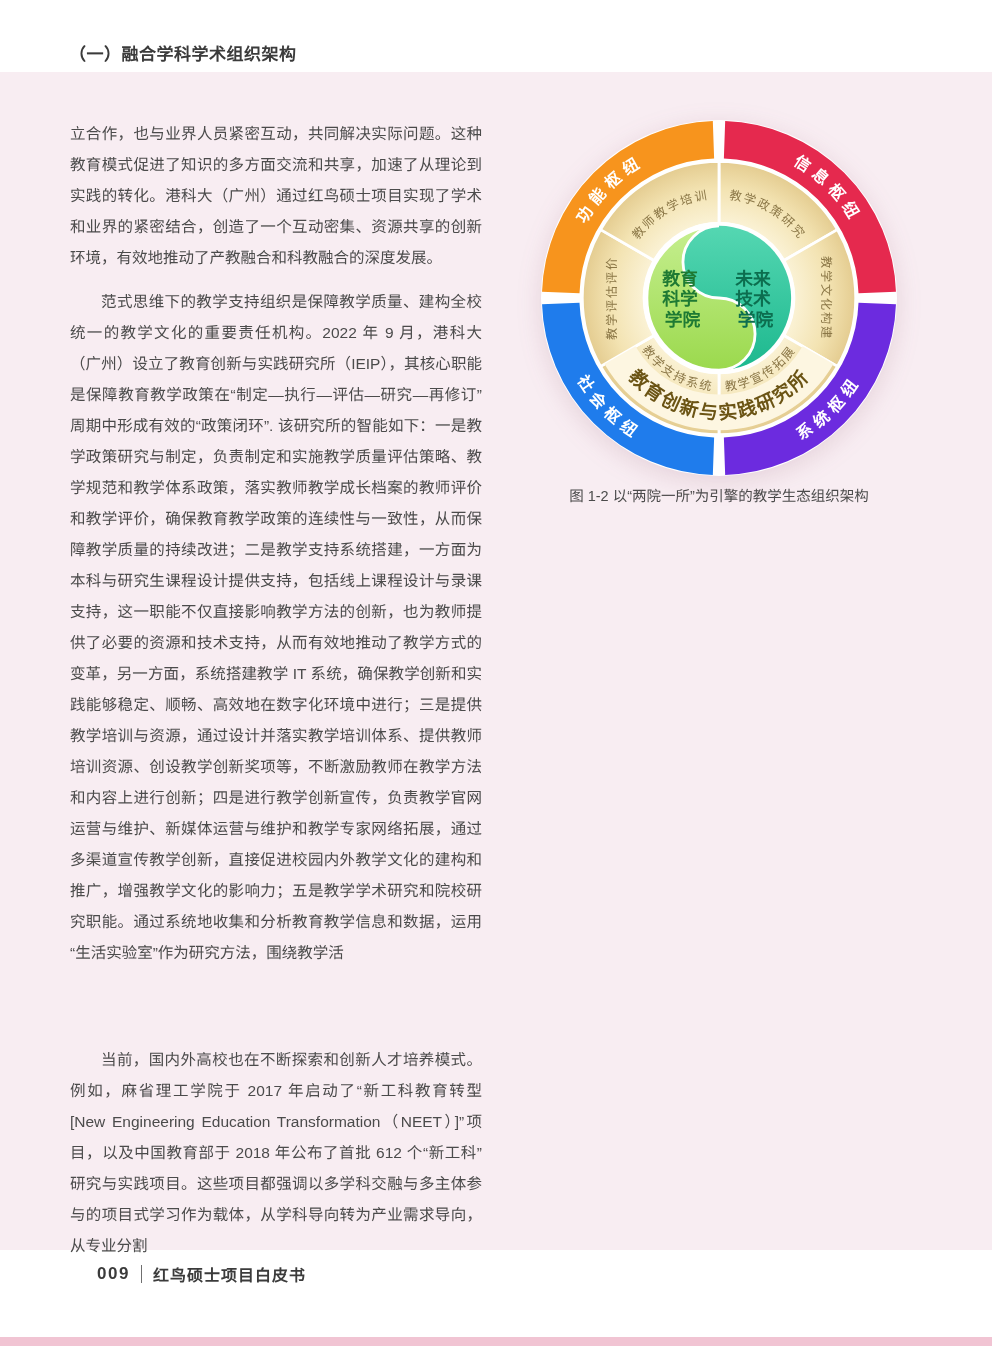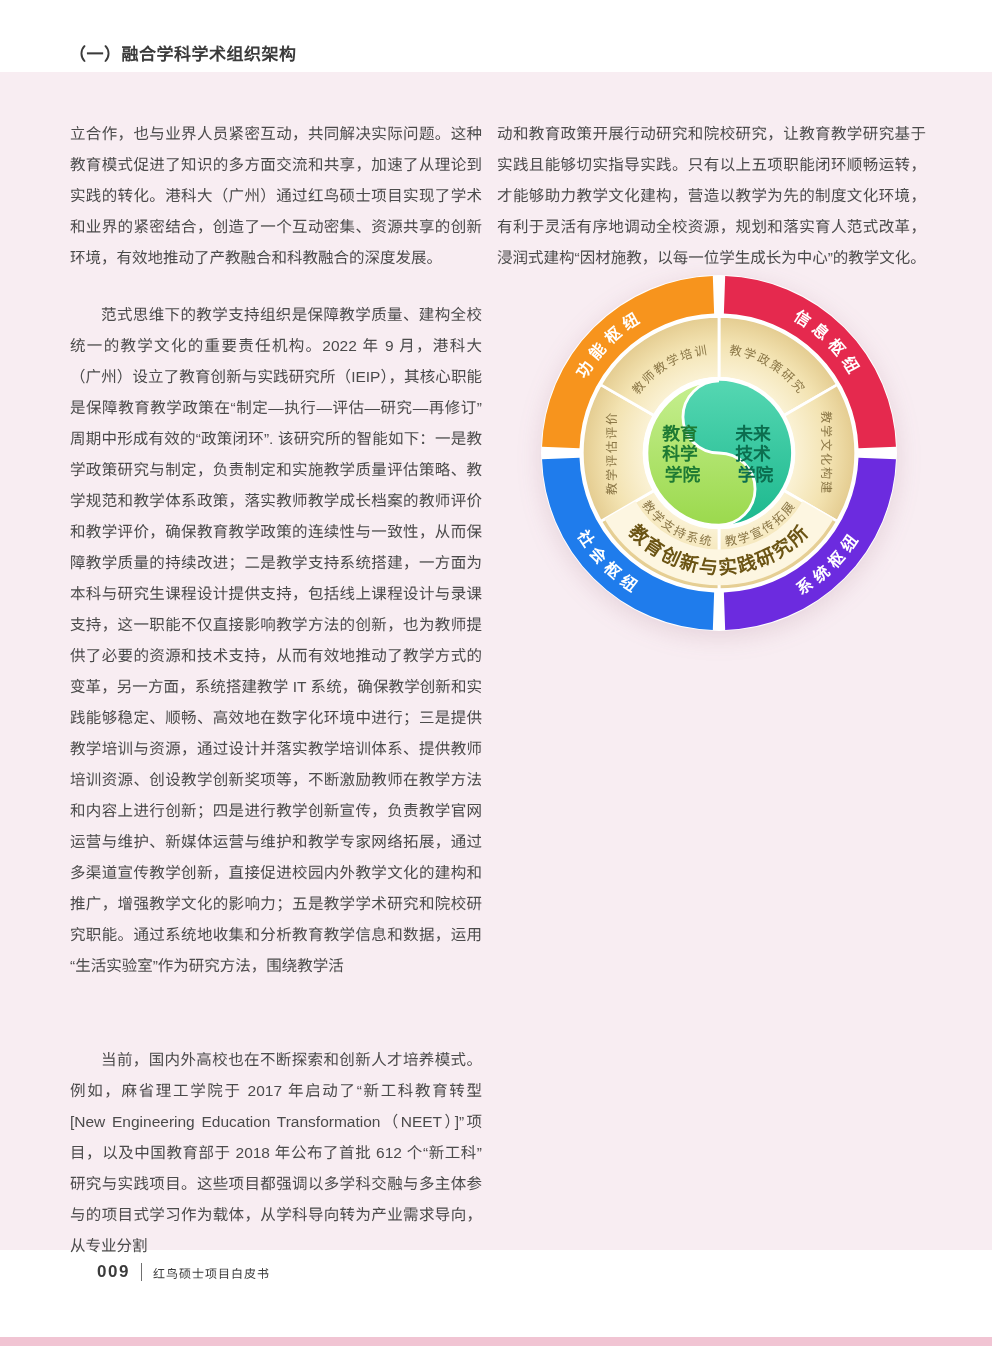--- a/index.html
+++ b/index.html
@@ -5,49 +5,48 @@
   html,body{margin:0;padding:0;background:#ffffff;}
   .page{position:relative;width:992px;height:1346px;background:#ffffff;overflow:hidden;
         font-family:"Liberation Sans","DejaVu Sans",sans-serif;}
   .pink-bg{position:absolute;left:0;top:72px;width:992px;height:1178px;background:#F8EDF2;}
   .doc-header{position:absolute;left:69px;top:40px;font-size:17px;font-weight:700;color:#3B3B3B;letter-spacing:.5px;text-align:center;}
   .cols{position:absolute;left:70px;top:118px;width:856px;display:flex;gap:15px;}
   .cols2{position:absolute;left:70px;top:1044px;width:856px;display:flex;gap:15px;flex-direction:column;}
   .colL{width:412px;}
   .colR{width:429px;}
   .body-p{margin:0;font-size:15.5px;line-height:31px;color:#4B4B4B;text-align:justify;}
-  .body-p + .body-p{margin-top:26px;}
+  .body-p + .body-p{margin-top:13px;}
   .ind{text-indent:2em;}
   .figure{width:356px;margin:2px 0 0 44px;}
   .figure svg{display:block;filter:drop-shadow(0 6px 12px rgba(130,60,85,0.15));}
   .figcap{margin-top:8px;font-size:14.5px;color:#4B4B4B;text-align:center;white-space:nowrap;}
   .h2{position:absolute;left:69px;top:926px;font-size:31px;font-weight:700;color:#C7395F;line-height:50px;letter-spacing:1px;}
   .h2 .l2{padding-left:96px;}
   .footer{position:absolute;left:69px;top:1262px;display:flex;align-items:center;color:#3B3B3B;}
   .fnum{font-size:17px;font-weight:700;letter-spacing:1.5px;margin-left:28px;}
   .fsep{width:1px;height:18px;background:#6f6f6f;margin:0 11px;}
-  .ftitle{font-size:12px;font-weight:400;letter-spacing:1px;}
+  .ftitle{font-size:16px;font-weight:700;letter-spacing:1px;}
   .bstrip{position:absolute;left:0;bottom:0;width:992px;height:9px;background:#F1C4D3;}
   .svgtxt{font-family:"Liberation Sans","DejaVu Sans",sans-serif;}
 </style>
 </head>
 <body>
 
 <div class="page">
   <div class="pink-bg"></div>
 
   <div class="doc-header">（一）融合学科学术组织架构</div>
 
   <div class="cols">
     <div class="colL">
       <p class="body-p">立合作，也与业界人员紧密互动，共同解决实际问题。这种教育模式促进了知识的多方面交流和共享，加速了从理论到实践的转化。港科大（广州）通过红鸟硕士项目实现了学术和业界的紧密结合，创造了一个互动密集、资源共享的创新环境，有效地推动了产教融合和科教融合的深度发展。</p>
       <p class="body-p ind">范式思维下的教学支持组织是保障教学质量、建构全校统一的教学文化的重要责任机构。2022 年 9 月，港科大（广州）设立了教育创新与实践研究所（IEIP），其核心职能是保障教育教学政策在“制定—执行—评估—研究—再修订”周期中形成有效的“政策闭环”. 该研究所的智能如下：一是教学政策研究与制定，负责制定和实施教学质量评估策略、教学规范和教学体系政策，落实教师教学成长档案的教师评价和教学评价，确保教育教学政策的连续性与一致性，从而保障教学质量的持续改进；二是教学支持系统搭建，一方面为本科与研究生课程设计提供支持，包括线上课程设计与录课支持，这一职能不仅直接影响教学方法的创新，也为教师提供了必要的资源和技术支持，从而有效地推动了教学方式的变革，另一方面，系统搭建教学 IT 系统，确保教学创新和实践能够稳定、顺畅、高效地在数字化环境中进行；三是提供教学培训与资源，通过设计并落实教学培训体系、提供教师培训资源、创设教学创新奖项等，不断激励教师在教学方法和内容上进行创新；四是进行教学创新宣传，负责教学官网运营与维护、新媒体运营与维护和教学专家网络拓展，通过多渠道宣传教学创新，直接促进校园内外教学文化的建构和推广，增强教学文化的影响力；五是教学学术研究和院校研究职能。通过系统地收集和分析教育教学信息和数据，运用“生活实验室”作为研究方法，围绕教学活</p>
     </div>
     <div class="colR">
-      <p class="body-p">动和教育政策开展行动研究和院校研究，让教育教学研究基于实践且能够切实指导实践。只有以上五项职能闭环顺畅运转，才能够助力教学文化建构，营造以教学为先的制度文化环境，有利于灵活有序地调动全校资源，规划和落实育人范式改革，浸润式建构“因材施教，以每一位学生成长为中心”的教学文化。</p>
 
       <div class="figure">
         <svg width="356" height="356" viewBox="0 0 380 380">
           <defs>
             <radialGradient id="creamGrad" gradientUnits="userSpaceOnUse" cx="190" cy="190" r="146">
               <stop offset="0.5" stop-color="#FCF5DC"></stop>
               <stop offset="0.8" stop-color="#F3E3B2"></stop>
               <stop offset="1" stop-color="#E4CC90"></stop>
             </radialGradient>
             <linearGradient id="greenGrad" x1="0" y1="0" x2="0" y2="1">
@@ -111,20 +110,21 @@
               <tspan x="151" dy="22">科学</tspan>
               <tspan x="151" dy="22">学院</tspan>
             </text>
             <text class="svgtxt" x="229" y="176" text-anchor="middle" font-size="19" font-weight="bold" fill="#0C6E4F">
               <tspan x="229">未来</tspan>
               <tspan x="229" dy="22">技术</tspan>
               <tspan x="229" dy="22">学院</tspan>
             </text>
           </g>
         </svg>
+        <div class="figcap">图 1-2 以“两院一所”为引擎的教学生态组织架构</div>
       </div>
     </div>
   </div>
 
   <div class="h2">
   </div>
 
   <div class="cols2">
     <div class="colL">
       <p class="body-p ind">当前，国内外高校也在不断探索和创新人才培养模式。例如，麻省理工学院于 2017 年启动了“新工科教育转型 [New Engineering Education Transformation（NEET）]”项目，以及中国教育部于 2018 年公布了首批 612 个“新工科”研究与实践项目。这些项目都强调以多学科交融与多主体参与的项目式学习作为载体，从学科导向转为产业需求导向，从专业分割</p>

